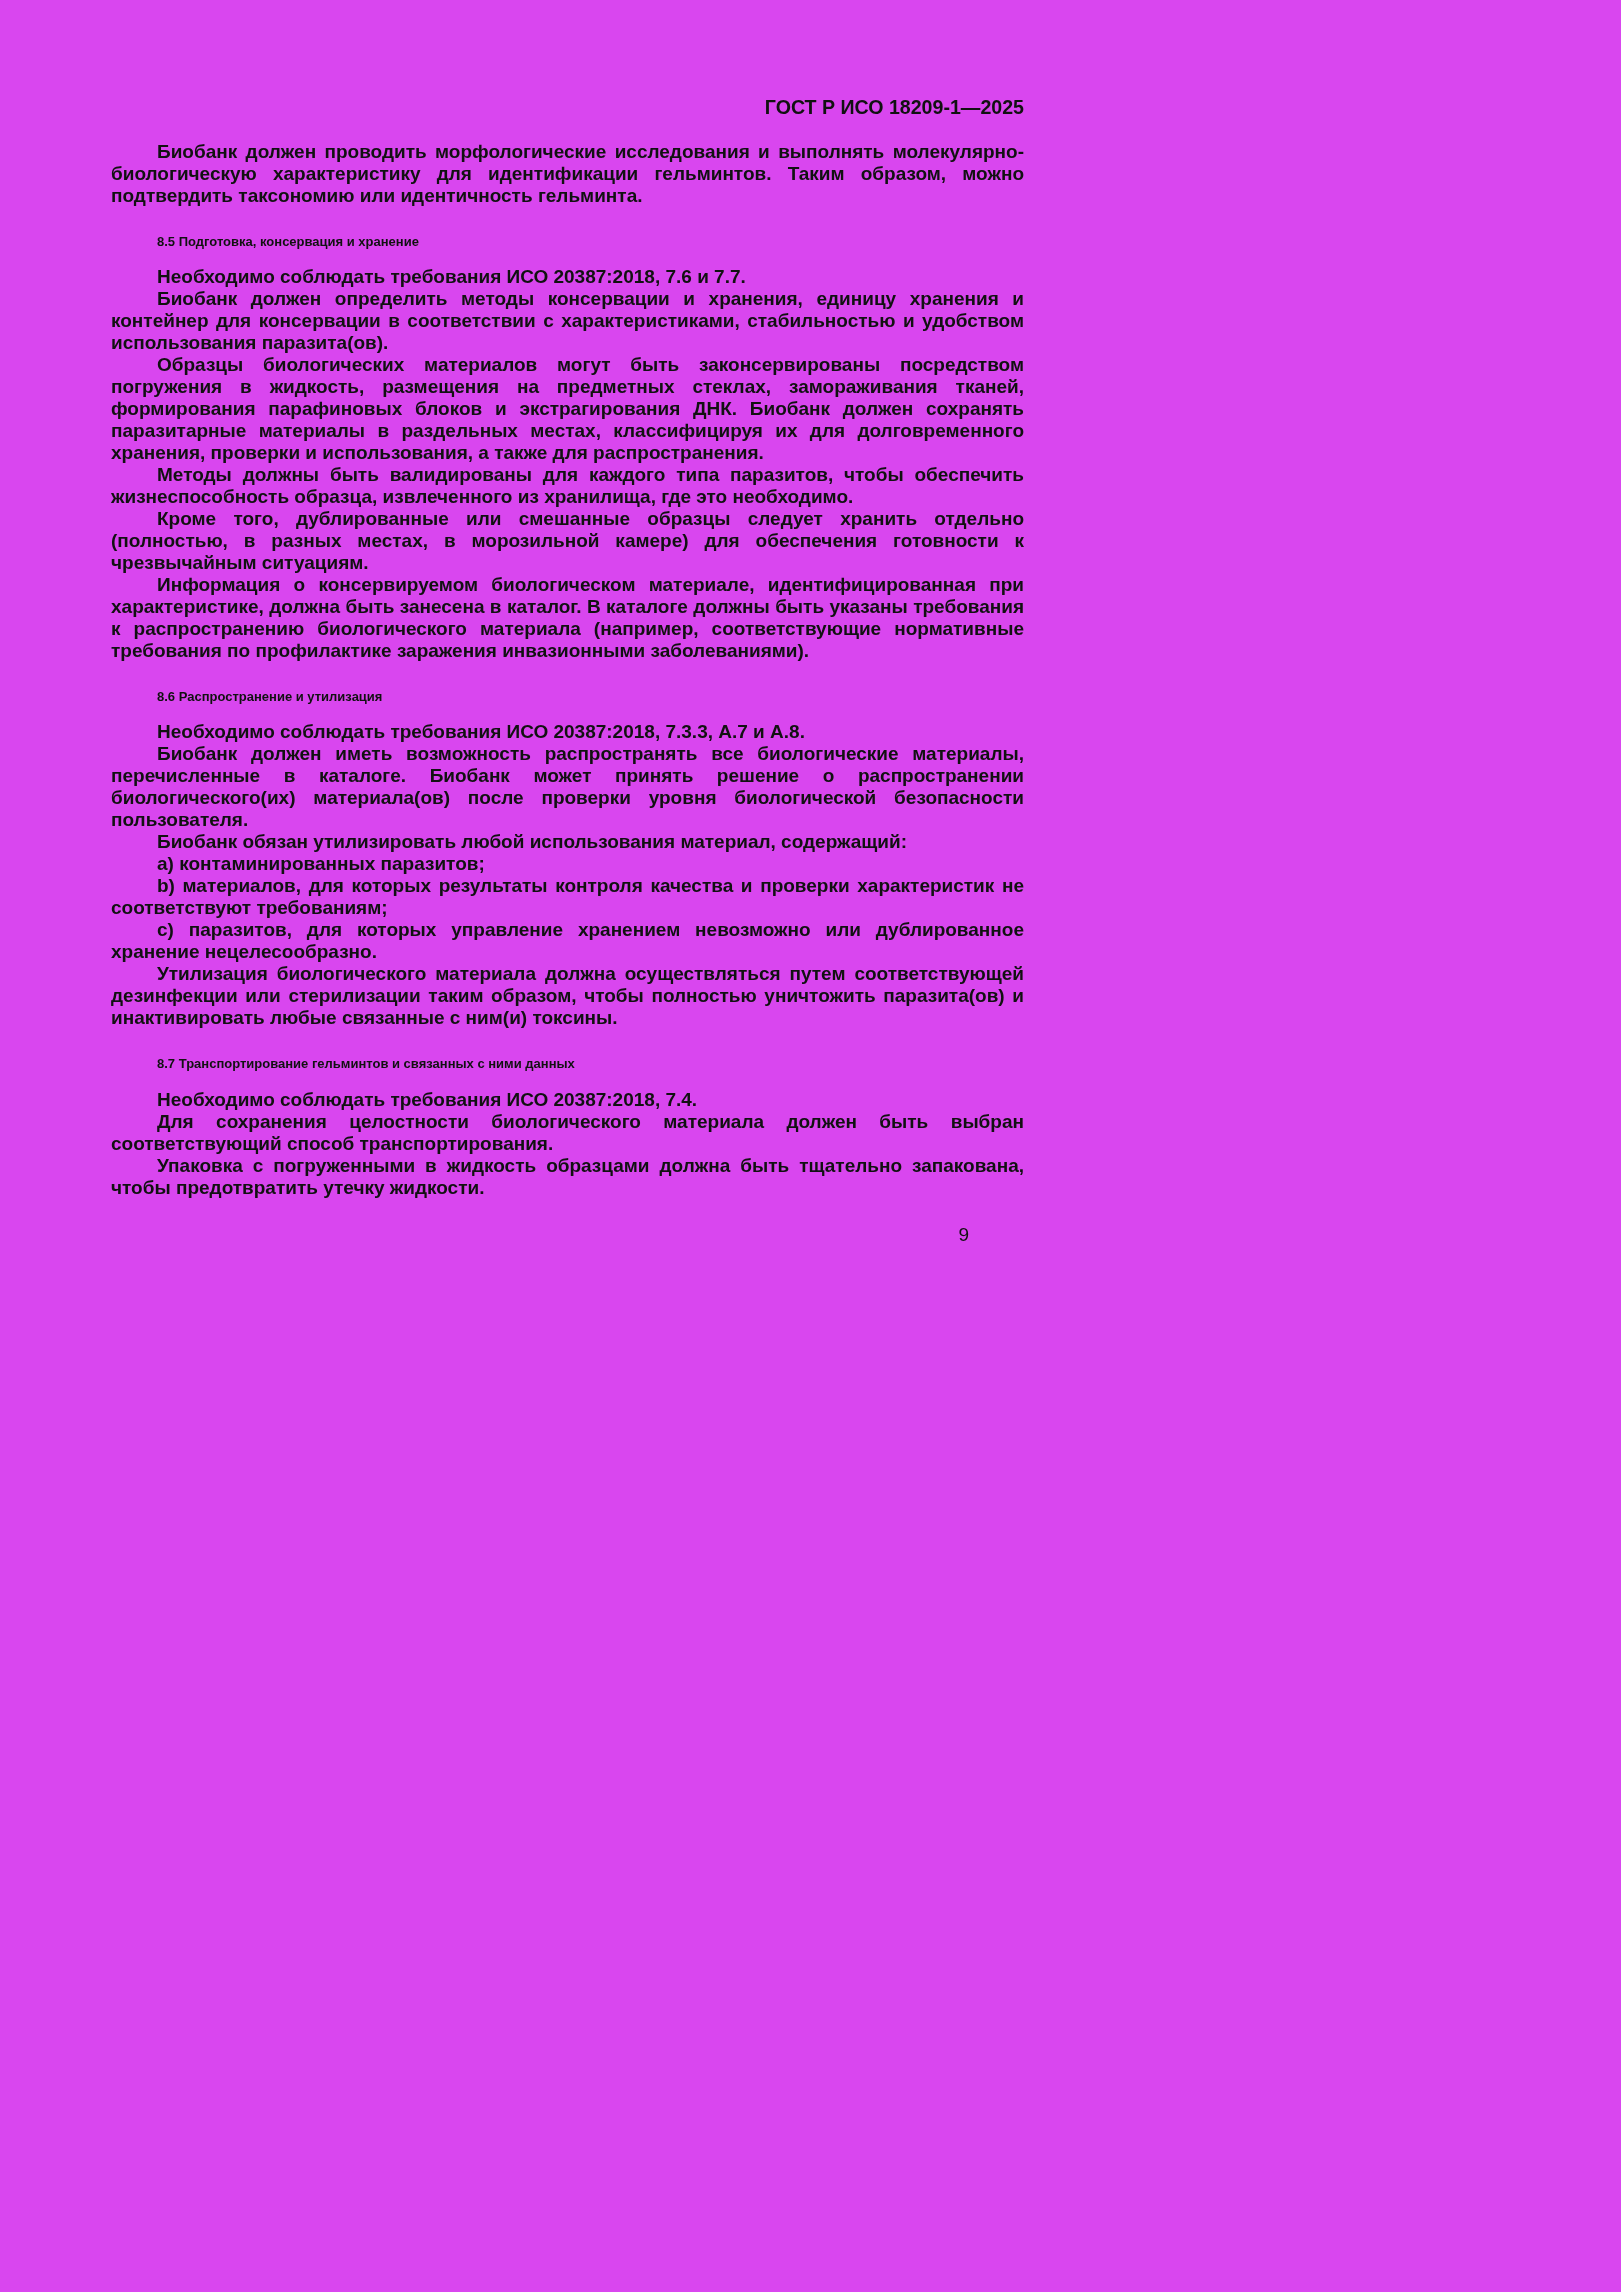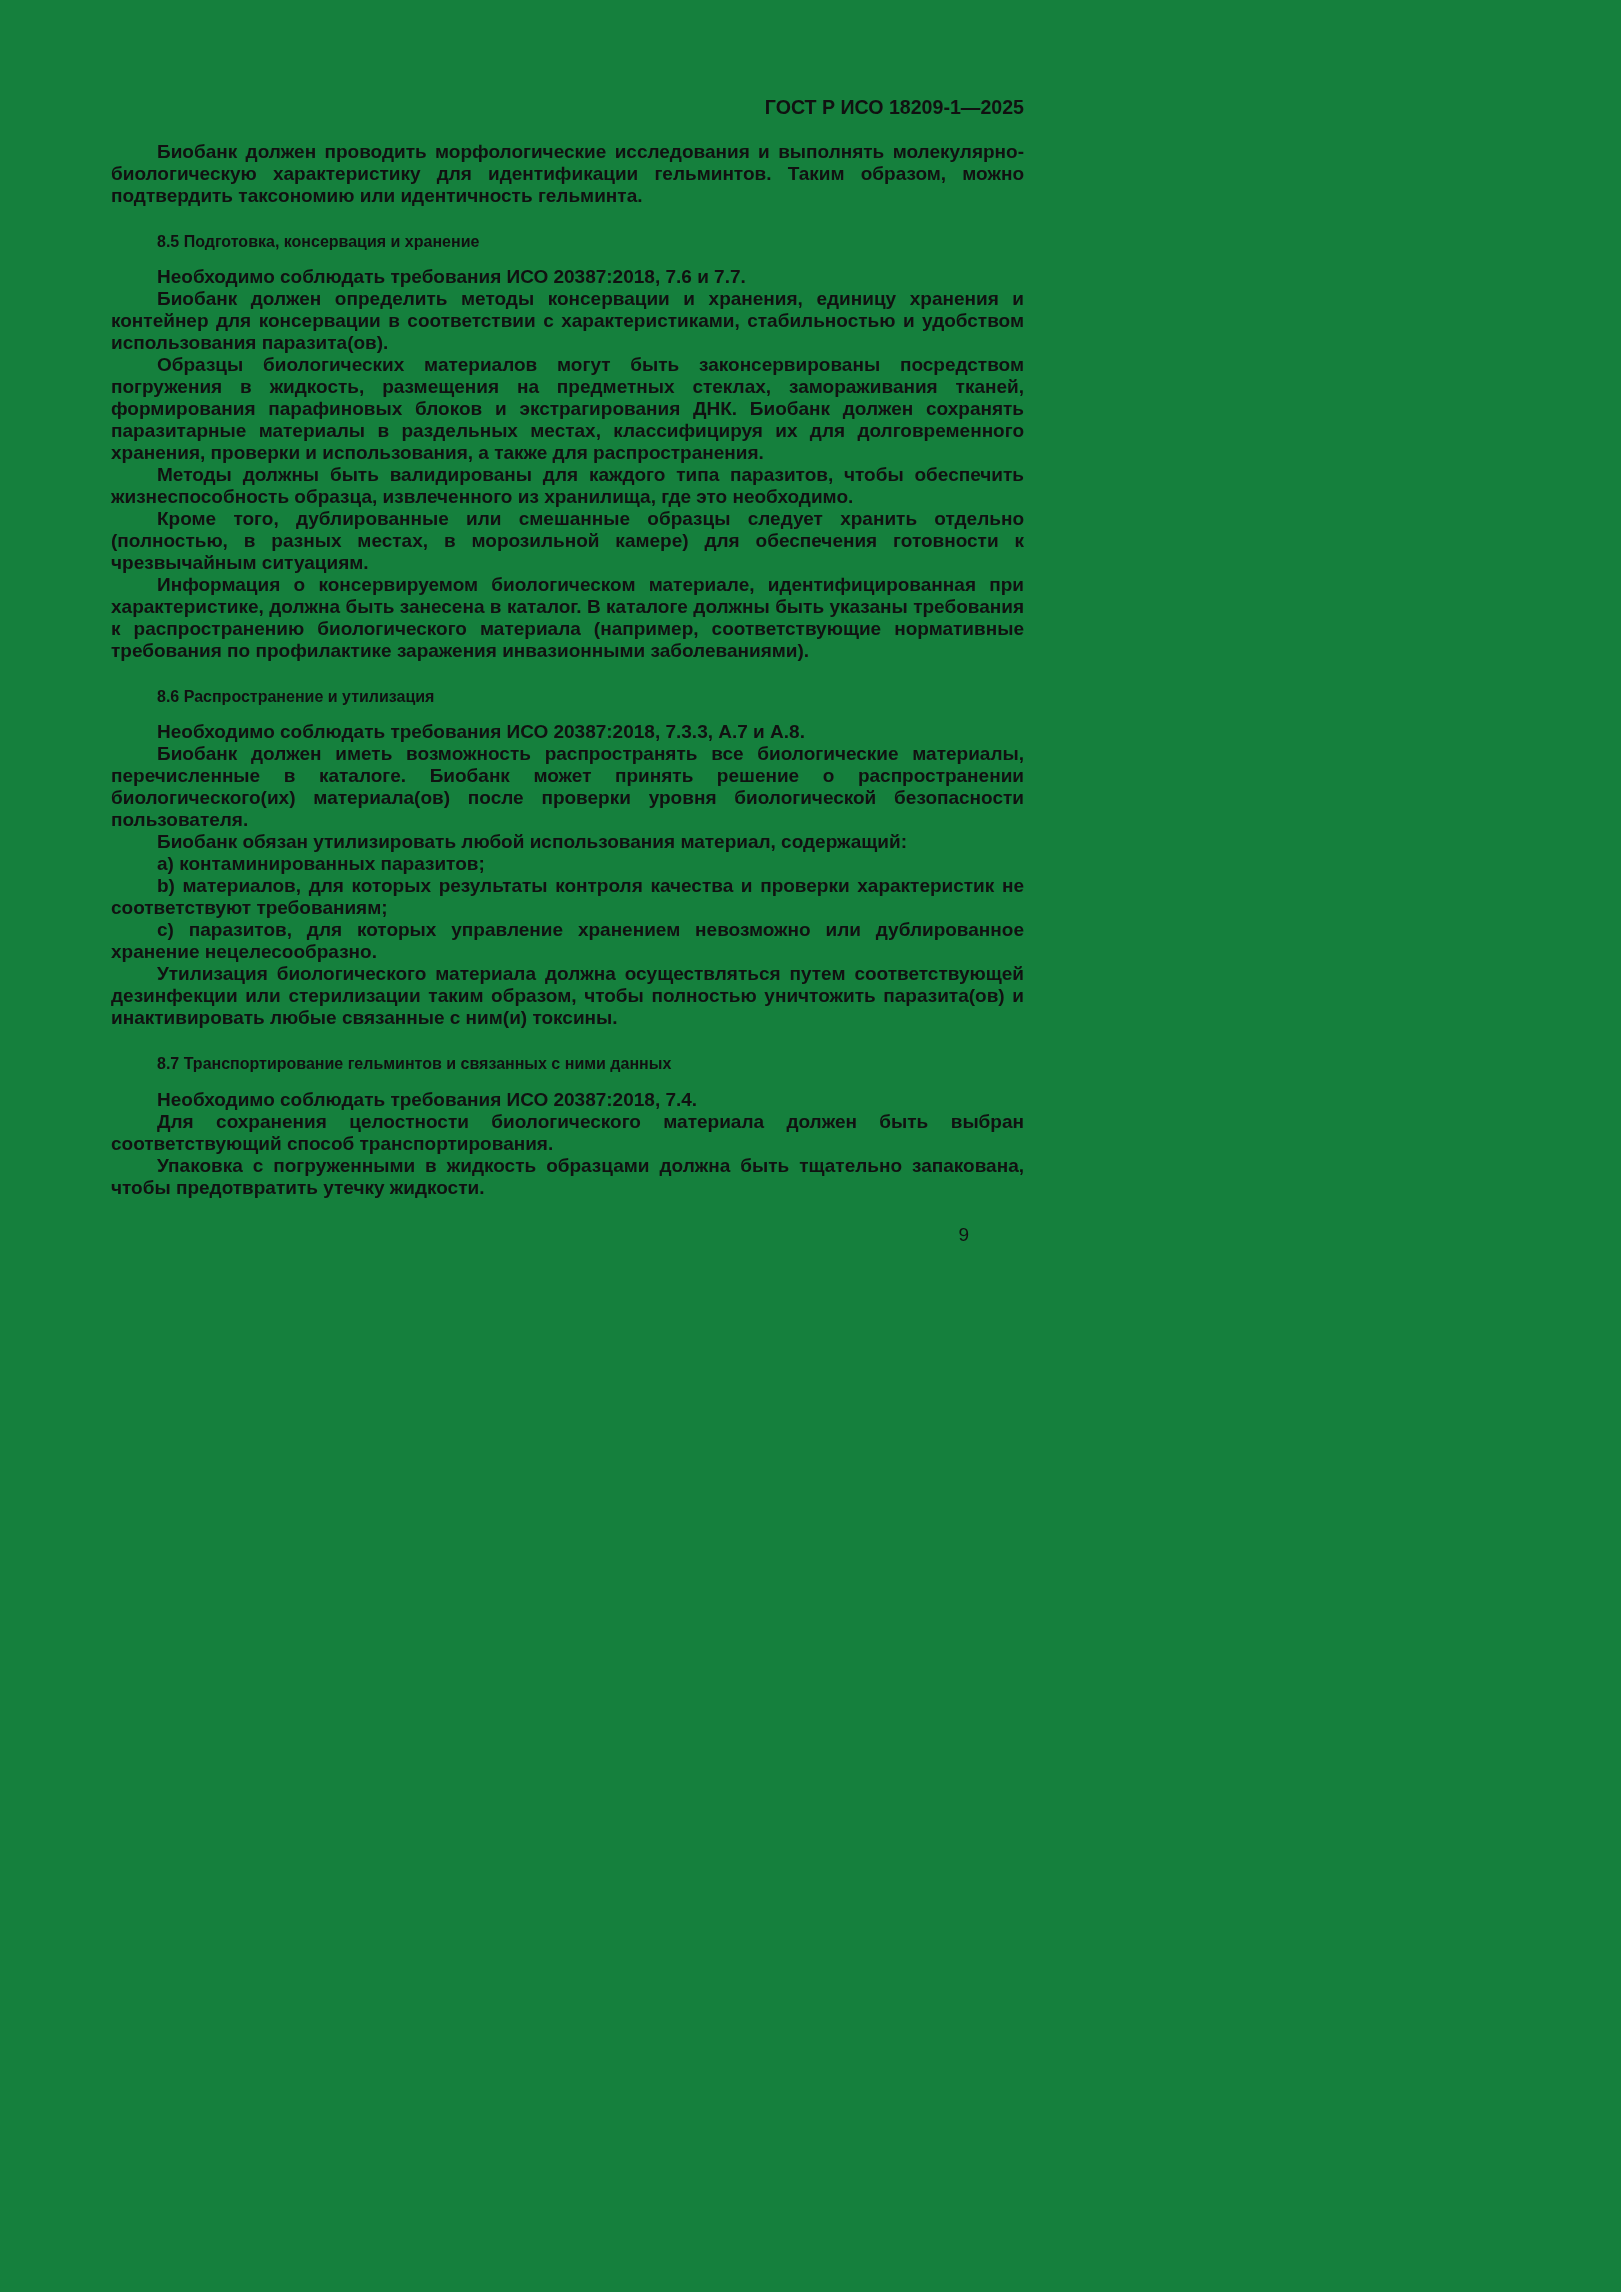--- a/index.html
+++ b/index.html
@@ -10,21 +10,21 @@
     position: relative;
     font-family: "Liberation Sans", sans-serif;
     color: #111111;
   }
   .page {
     position: absolute;
     top: 0;
     left: 0;
     width: 1621px;
     height: 2293px;
-    background: #15803d;
+    background: #d946ef;
     overflow: hidden;
   }
   .doc {
     position: absolute;
     top: 96px;
     left: 111px;
     width: 913px;
   }
   .doc-header {
     text-align: right;
@@ -37,21 +37,21 @@
     font-size: 19px;
     line-height: 22px;
     text-align: justify;
   }
   .doc-body .paragraph,
   .doc-body .list-item {
     text-indent: 46px;
     font-weight: bold;
   }
   .doc-body .heading {
-    font-size: 16px;
+    font-size: 13px;
     line-height: 22px;
     font-weight: bold;
     text-align: left;
     text-indent: 46px;
     margin: 23.5px 0 13.7px 0;
   }
   .doc-footer {
     text-align: right;
     font-size: 19px;
     margin-top: 25.5px;

